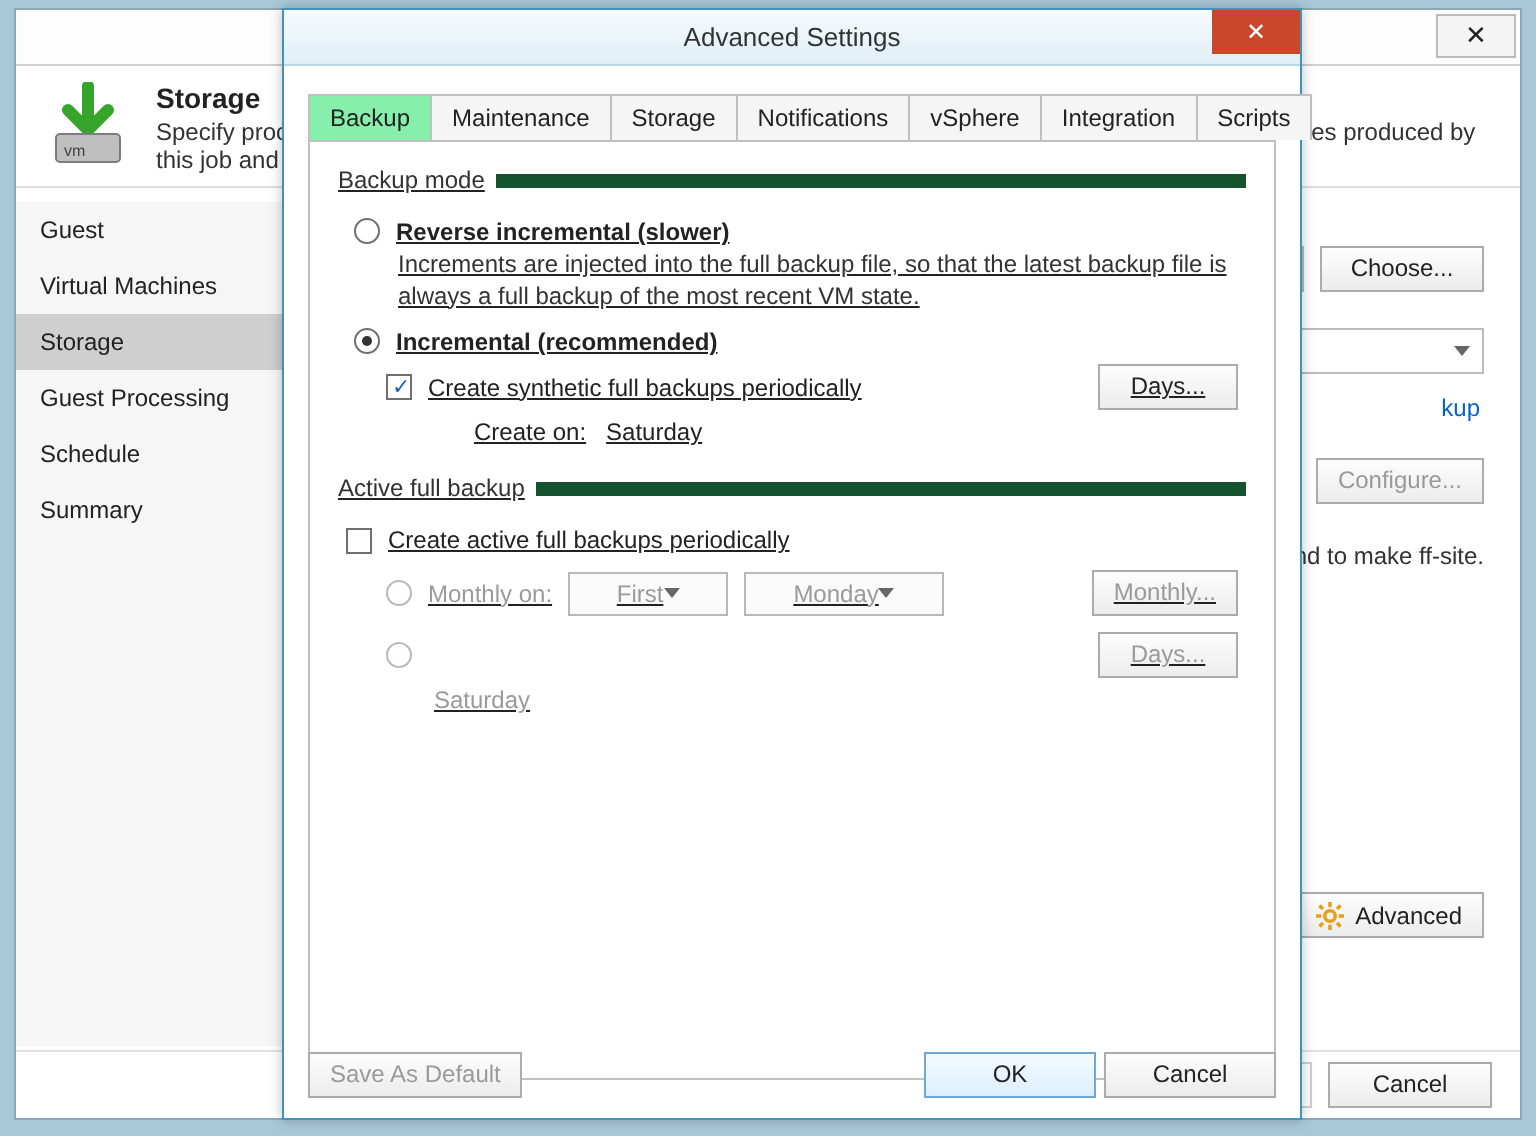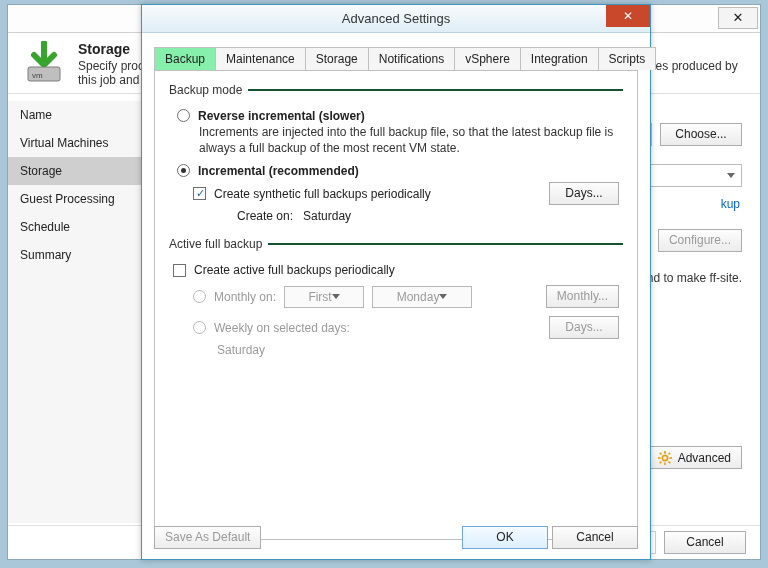--- a/index.html
+++ b/index.html
@@ -29,21 +29,21 @@
   .parent-footer { position:absolute; left:0; right:0; bottom:0; height:34px; border-top:1px solid #e0e0e0; display:flex; align-items:center; justify-content:flex-end; gap:8px; padding:0 14px; }
 
   
   .dialog { position:absolute; left:141px; top:4px; width:510px; height:556px; background:#fff; border:1px solid #3d94bd; box-shadow:0 0 6px rgba(0,0,0,.25); }
   .dlg-title { height:28px; background:linear-gradient(#f7fbfd,#dfeef6); border-bottom:1px solid #b7d5e3; color:#333; text-align:center; line-height:28px; font-size:13px; position:relative; }
   .dlg-close { position:absolute; right:0; top:0; width:44px; height:22px; background:#c9472a; color:#fff; text-align:center; line-height:22px; font-size:12px; }
   .tabstrip { display:flex; padding:14px 12px 0 12px; }
   .tab { border:1px solid #c0c0c0; border-bottom:none; padding:4px 10px; font-size:12px; background:#f5f5f5; margin-right:-1px; position:relative; }
   .tab.active { background:#86efac; z-index:2; }
   .tab-sheet { margin:0 12px; border:1px solid #c0c0c0; height:470px; background:#fff; position:relative; padding:12px 14px; }
-  fieldset { border:none; border-top:2px solid #14532d; margin:0 0 14px 0; padding:8px 0 0 0; }
+  fieldset { border:none; border-top:7px solid #14532d; margin:0 0 14px 0; padding:8px 0 0 0;text-decoration:underline; }
   legend { font-size:12px; padding:0 6px 0 0; color:#333; }
   .radio-row { display:flex; align-items:flex-start; gap:8px; margin:4px 0 2px 8px; }
   .radio-row label { font-weight:bold; }
   .sub { margin:0 0 8px 30px; font-size:12px; color:#333; line-height:1.3; }
   .chk-row { display:flex; align-items:center; gap:8px; margin:4px 0 0 24px; }
   .disabled { color:#9a9a9a; }
   .small-sel { height:22px; border:1px solid #b8b8b8; background:#fafafa; display:inline-flex; align-items:center; justify-content:center; padding:0 6px; font-size:12px; }
   .dlg-footer { position:absolute; left:12px; right:12px; bottom:10px; display:flex; align-items:center; justify-content:space-between; }
   .dlg-footer .right { display:flex; gap:4px; }
   .btn-default { border:1px solid #6fa8d8; background:linear-gradient(#f4fbff,#dcefff); }
@@ -71,21 +71,21 @@
         <text x="10" y="37" font-size="8" fill="#444">vm</text>
       </svg>
     </div>
     <div class="banner-text">
       <h2>Storage</h2>
       <p>Specify processing proxy server to be used for source data retrieval, backup repository to store the backup files produced by this job and customize advanced job settings if required.</p>
     </div>
   </div>
 
   <div class="sidepanel">
-    <div class="side-item">Name</div>
+    <div class="side-item">Guest</div>
     <div class="side-item">Virtual Machines</div>
     <div class="side-item active">Storage</div>
     <div class="side-item">Guest Processing</div>
     <div class="side-item">Schedule</div>
     <div class="side-item">Summary</div>
   </div>
 
   <div class="content-area">
     <div class="content-row" style="justify-content:flex-end; margin-top:10px;">
       <div class="inputlike"></div>
@@ -197,21 +197,20 @@
               <span>Monday</span>
               <span class="caret"></span>
             </span>
         </div>
         <span class="btn disabled" style="min-width:70px;color:#9a9a9a">Monthly...</span>
       </div>
 
       <div class="chk-row disabled" style="margin-left:24px; margin-top:8px; justify-content:space-between; padding-right:4px;">
         <div style="display:flex; align-items:center; gap:8px;">
           <span class="radio-dot" style="border-color:#b8b8b8"></span>
-          <span>Weekly on selected days:</span>
         </div>
         <span class="btn disabled" style="min-width:70px;color:#9a9a9a">Days...</span>
       </div>
       <div class="chk-row disabled" style="margin-left:48px;">
         <span>Saturday</span>
       </div>
     </fieldset>
   </div>
 
   <div class="dlg-footer">

